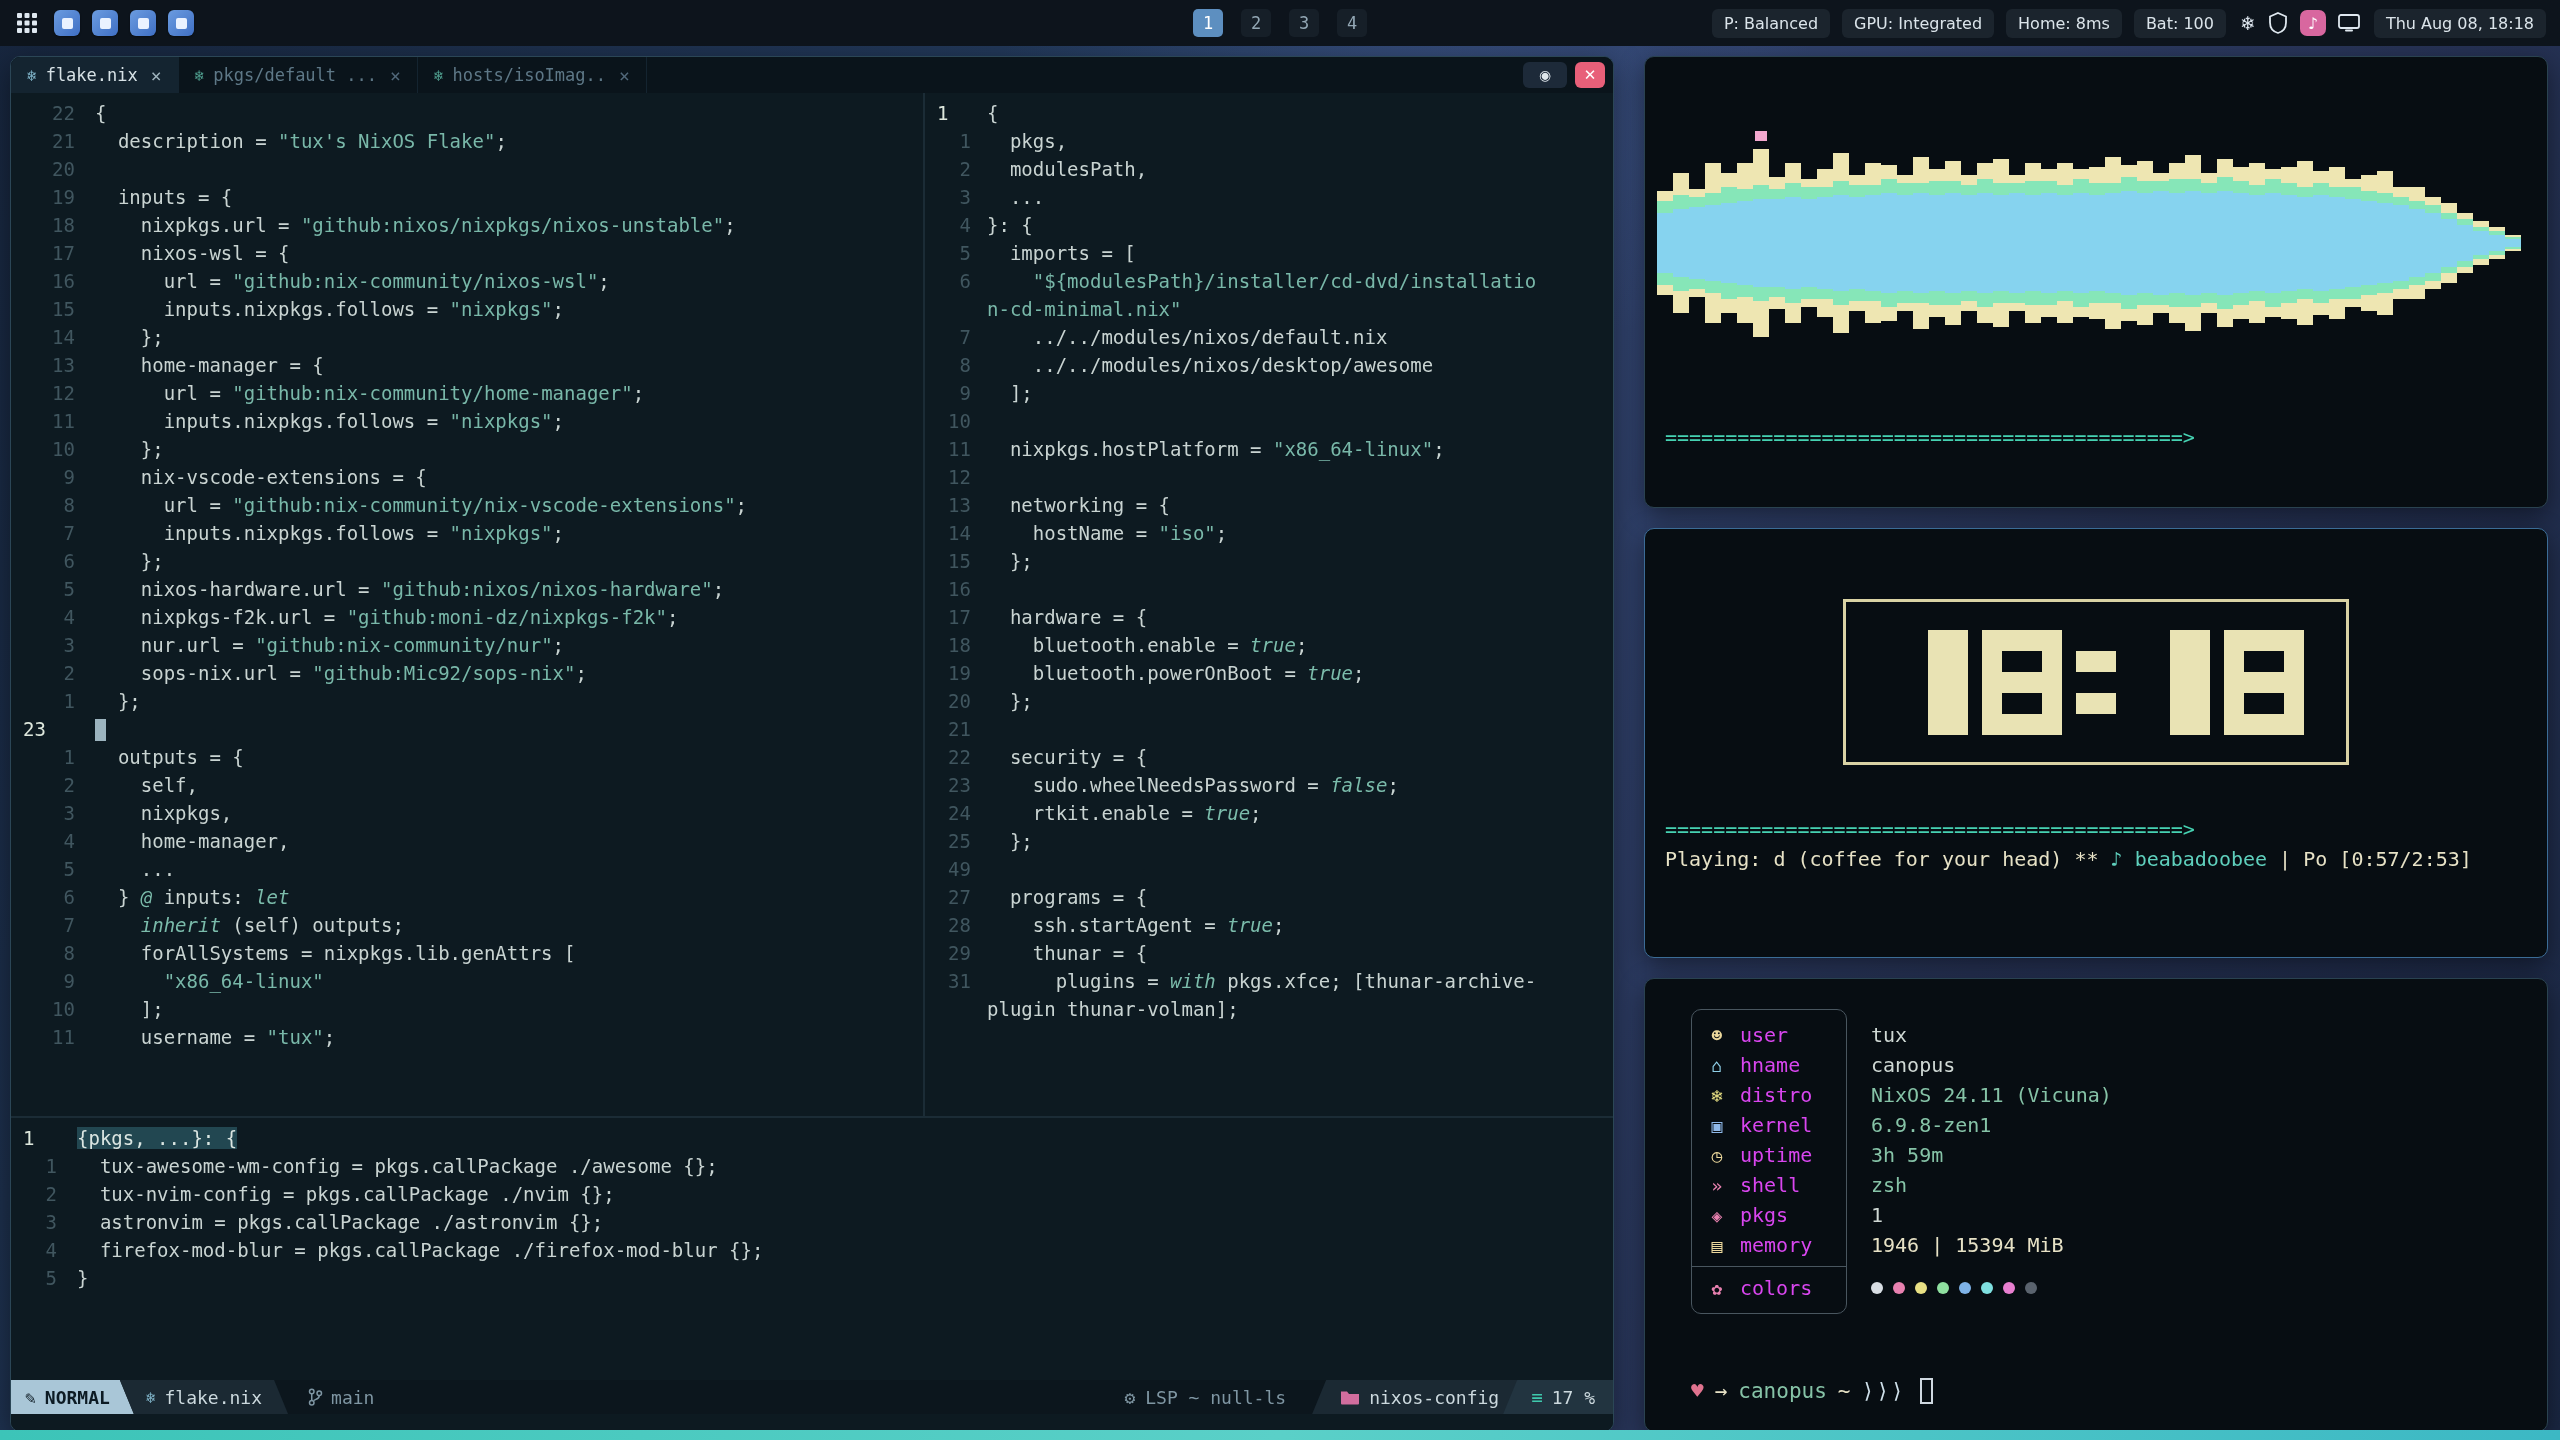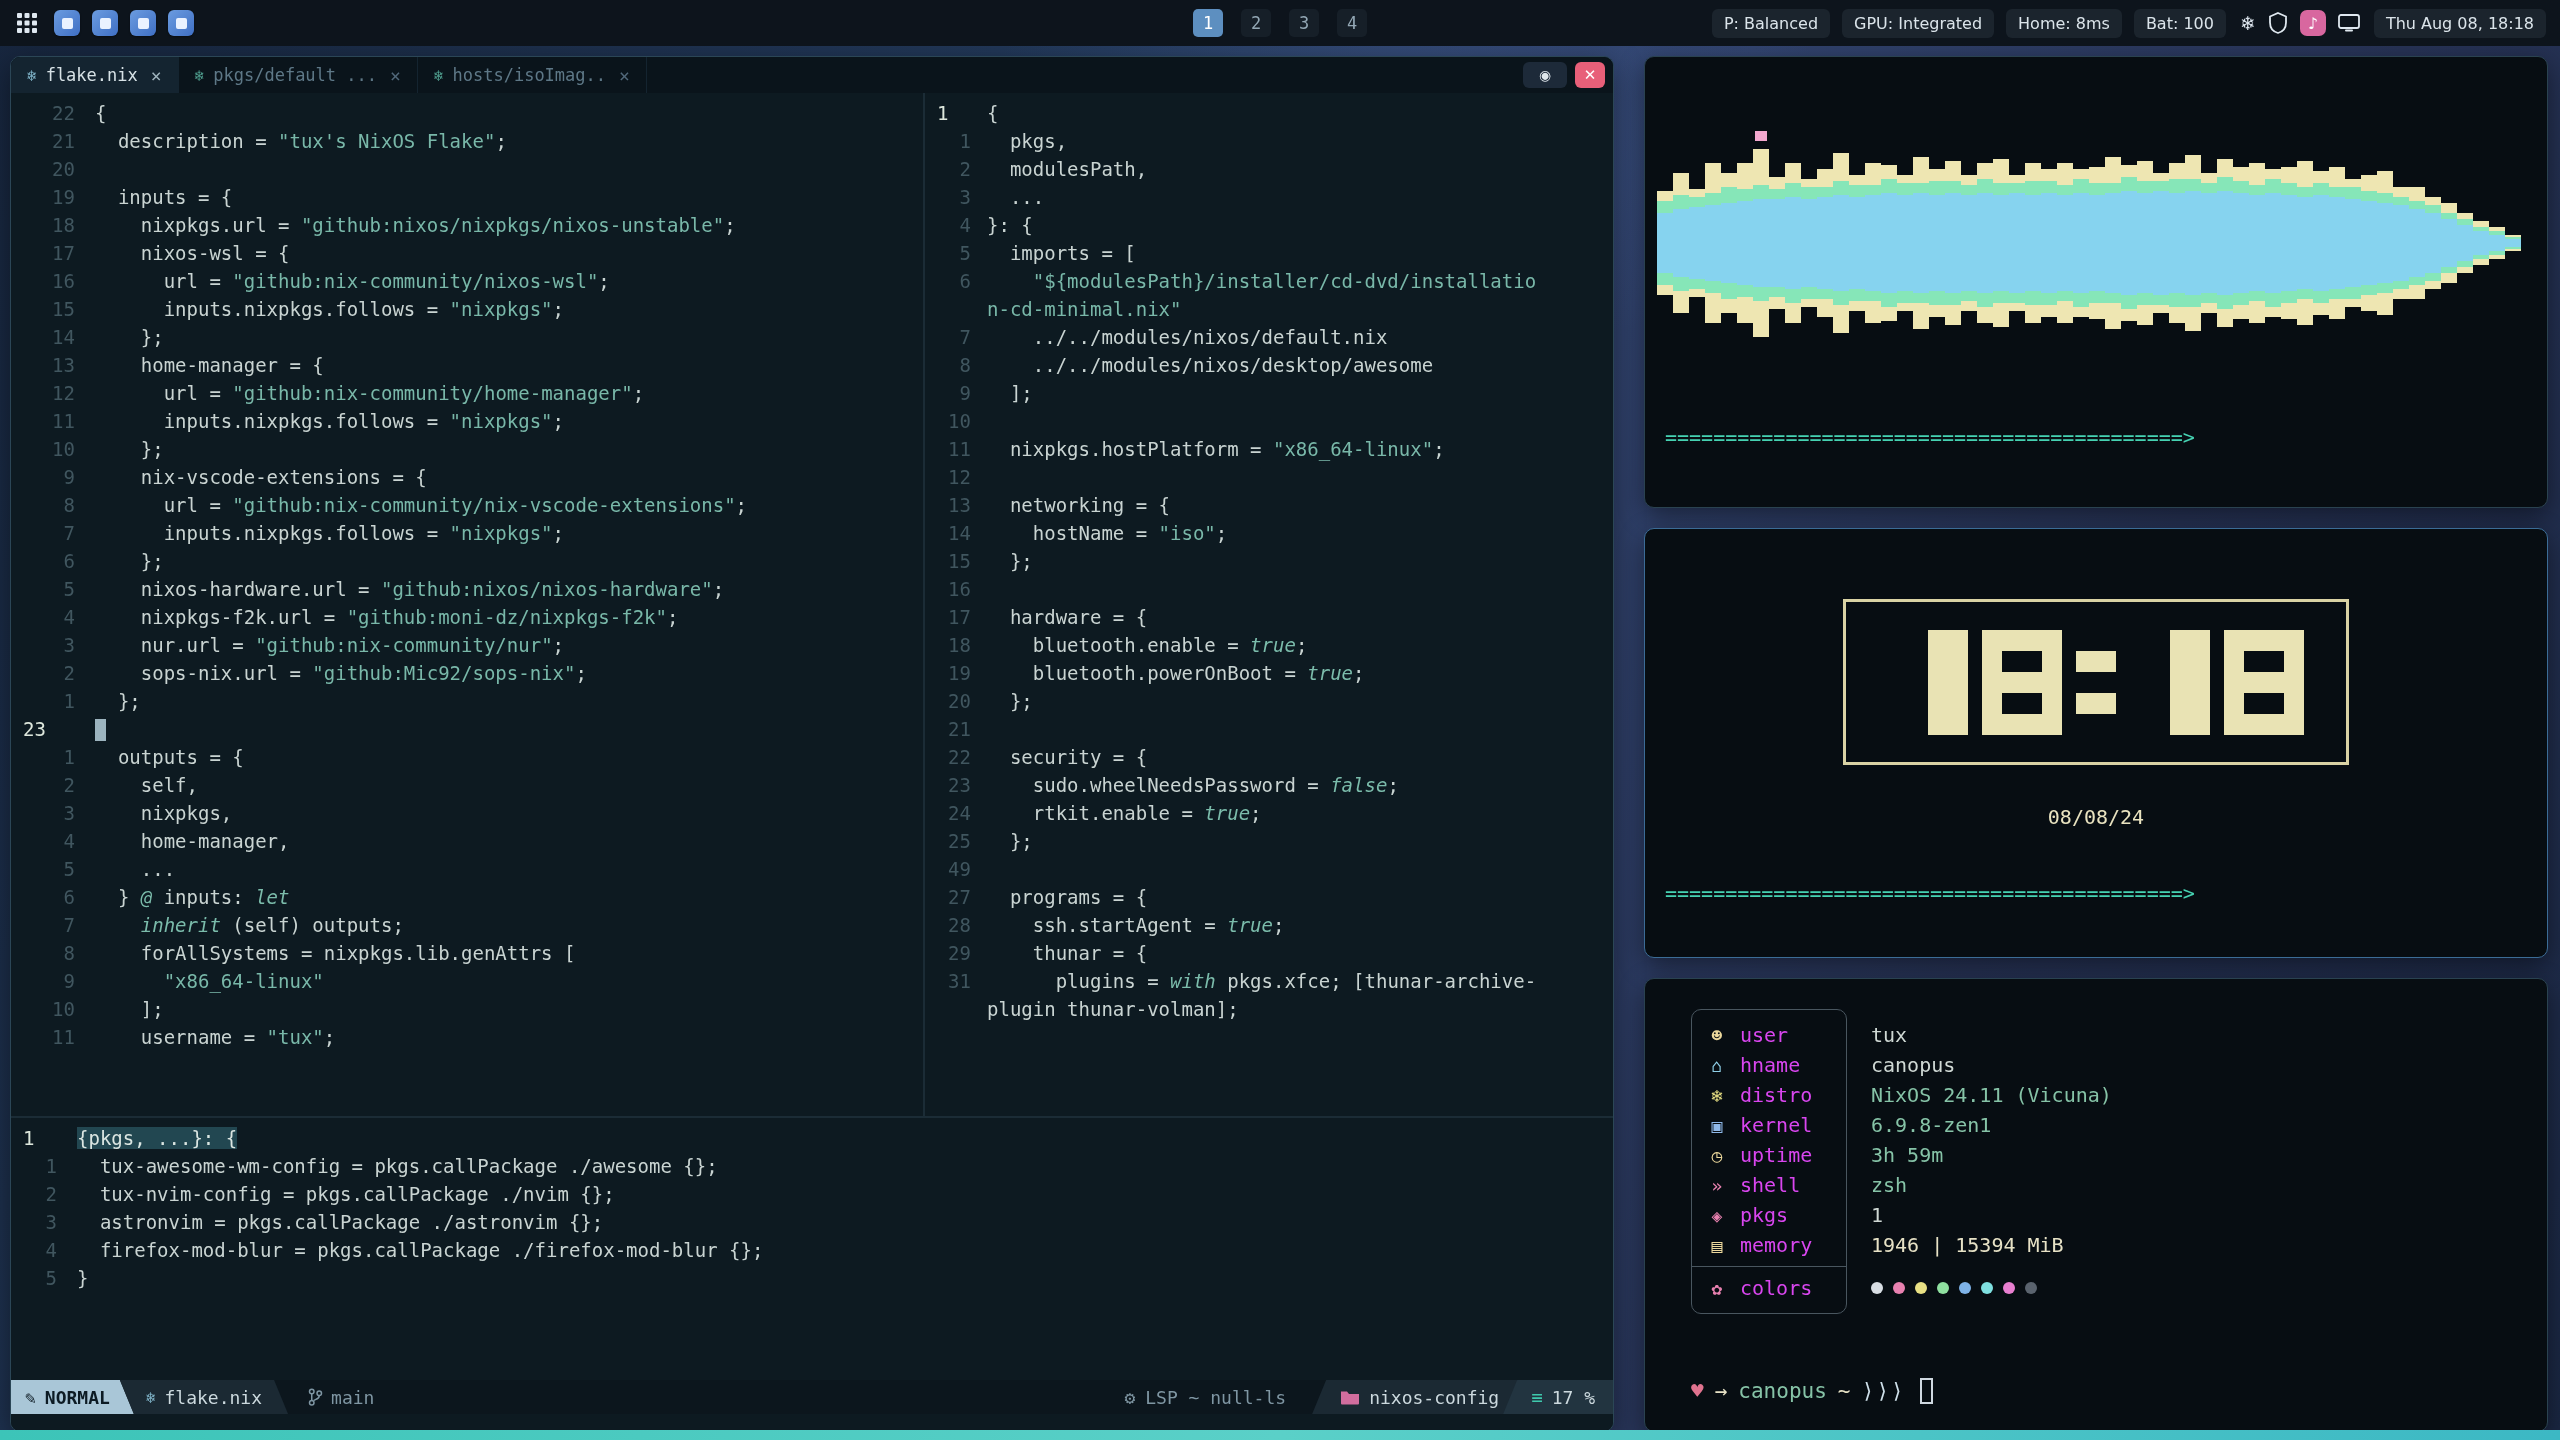--- a/index.html
+++ b/index.html
@@ -844,22 +844,22 @@
           <div></div>
           <div></div>
           <div class="dcell"></div>
           <div class="dcell"></div>
           <div class="dcell"></div>
           <div class="dcell"></div>
           <div class="dcell"></div>
         </div>
       </div>
   </div>
-  <div class="cdate">08/08/24</div>
   <div class="mprog">===========================================&gt;</div>
+  <div class="mline" id="music-mid"><span class="mt-cream">Playing: </span><span class="mt-cream">d (coffee for your head) ** </span><span class="mt-teal">♪ </span><span class="mt-teal">beabadoobee</span><span class="mt-cream"> | </span><span class="mt-cream">Po</span><span class="mt-cream"> </span><span class="mt-cream">[0:57/2:53]</span></div>
 </div>
 
 <div class="rwin" id="win-fetch">
   <div class="fetch">
     <div class="fetch-box" id="fetch-box">
         <div class="fetch-row">
           <span class="fetch-icon" style="color: rgb(236, 216, 156);">☻</span>
           <span class="fetch-label">user</span>
         </div>
         <div class="fetch-row">

